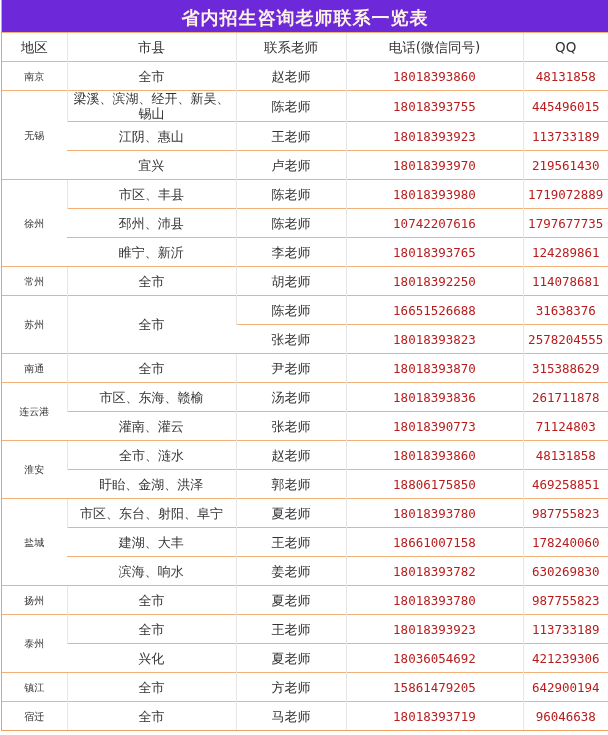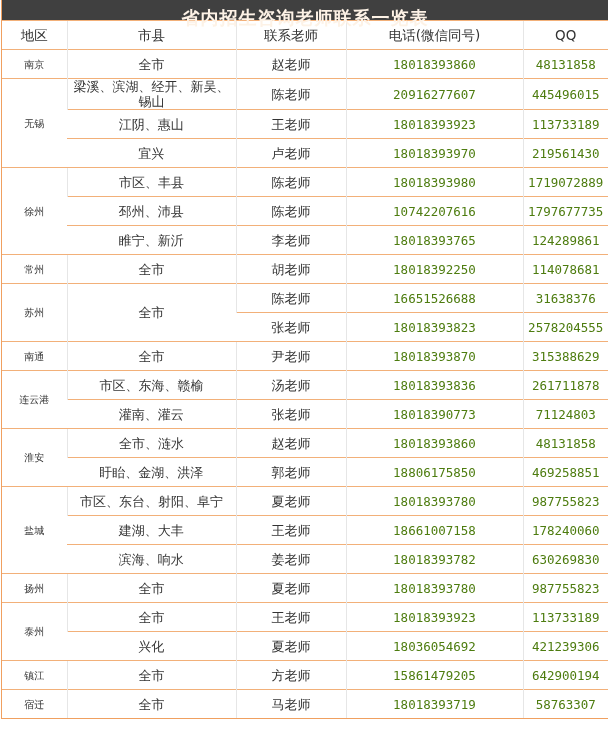--- a/index.html
+++ b/index.html
@@ -1,23 +1,23 @@
 <!DOCTYPE html>
 <html><head>
 <meta charset="utf-8">
 <style>
   html, body { margin: 0; padding: 0; background: #ffffff; }
   body { width: 608px; height: 735px; overflow: hidden; font-family: "DejaVu Sans", "Liberation Sans", sans-serif; }
   .wrap { position: relative; width: 606px; margin-left: 1px; border-left: 1px solid #f0a060; border-right: 1px solid #f0a060; border-bottom: 1px solid #f0a060; }
-  .title { height: 20px; background: #404040; color: #fdf2e6; font-family: "DejaVu Serif", "Liberation Serif", serif; font-weight: bold; font-size: 18px; text-align: center; line-height: 36px; letter-spacing: 1px; }
+  .title { height: 32px; background: #6d28d9; color: #fdf2e6; font-family: "DejaVu Serif", "Liberation Serif", serif; font-weight: bold; font-size: 18px; text-align: center; line-height: 36px; letter-spacing: 1px; }
   table { border-collapse: collapse; width: 606px; table-layout: fixed; }
   td { border-top: 1px solid #f2b079; border-left: 1px solid #e6e6e6; text-align: center; font-size: 13px; color: #333333; padding: 0 2px; height: 28px; line-height: 15px; }
   td:first-child { border-left: none; }
   td.region { font-size: 10px; }
-  td.num { font-family: "DejaVu Sans Mono", "Liberation Mono", monospace; font-size: 12.5px; color: #4d7c0f; }
+  td.num { font-family: "DejaVu Sans Mono", "Liberation Mono", monospace; font-size: 12.5px; color: #b91c1c; }
   tr.hdr td { height: 28px; font-size: 13.5px; margin-top: 45px; }
 </style>
 </head>
 <body>
 
 <div class="wrap">
   <div class="title">省内招生咨询老师联系一览表</div>
   <table>
     <colgroup>
       <col style="width:65px">
@@ -38,21 +38,21 @@
           <td class="region">南京</td>
           <td>全市</td>
           <td>赵老师</td>
           <td class="num">18018393860</td>
           <td class="num">48131858</td>
         </tr>
         <tr>
           <td class="region" rowspan="3">无锡</td>
           <td>梁溪、滨湖、经开、新吴、锡山</td>
           <td>陈老师</td>
-          <td class="num">20916277607</td>
+          <td class="num">18018393755</td>
           <td class="num">445496015</td>
         </tr>
         <tr>
           <td>江阴、惠山</td>
           <td>王老师</td>
           <td class="num">18018393923</td>
           <td class="num">113733189</td>
         </tr>
         <tr>
           <td>宜兴</td>
@@ -175,17 +175,17 @@
           <td>全市</td>
           <td>方老师</td>
           <td class="num">15861479205</td>
           <td class="num">642900194</td>
         </tr>
         <tr>
           <td class="region">宿迁</td>
           <td>全市</td>
           <td>马老师</td>
           <td class="num">18018393719</td>
-          <td class="num">58763307</td>
+          <td class="num">96046638</td>
         </tr>
       </tbody>
   </table>
 </div>
 
 </body></html>

